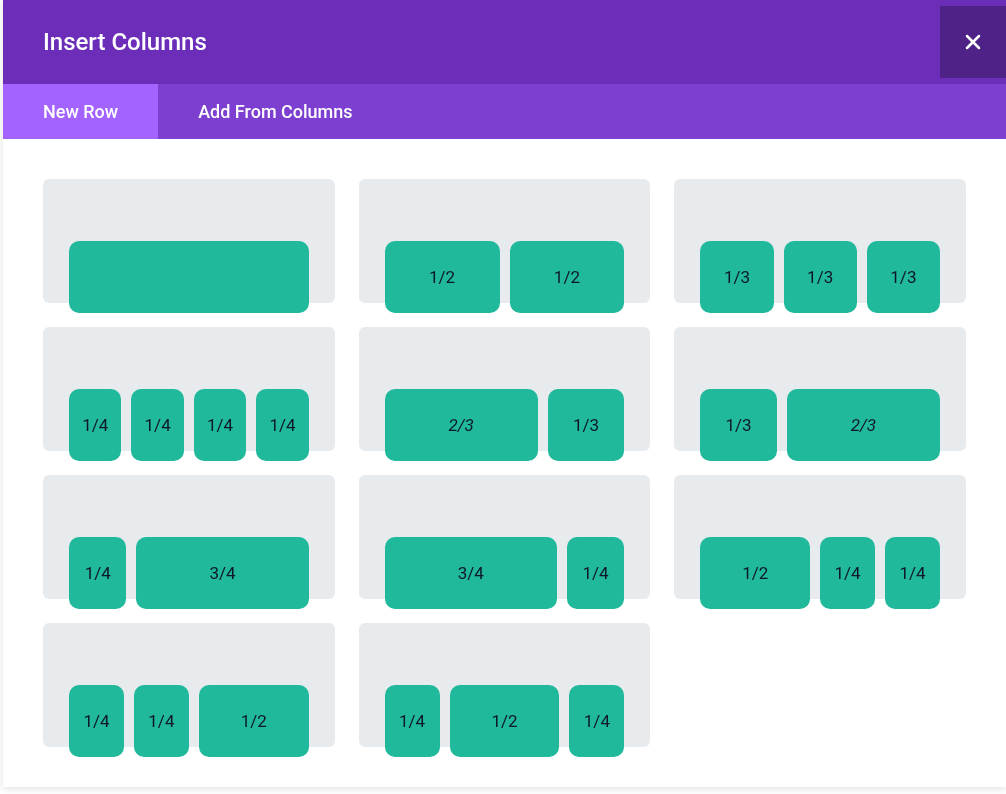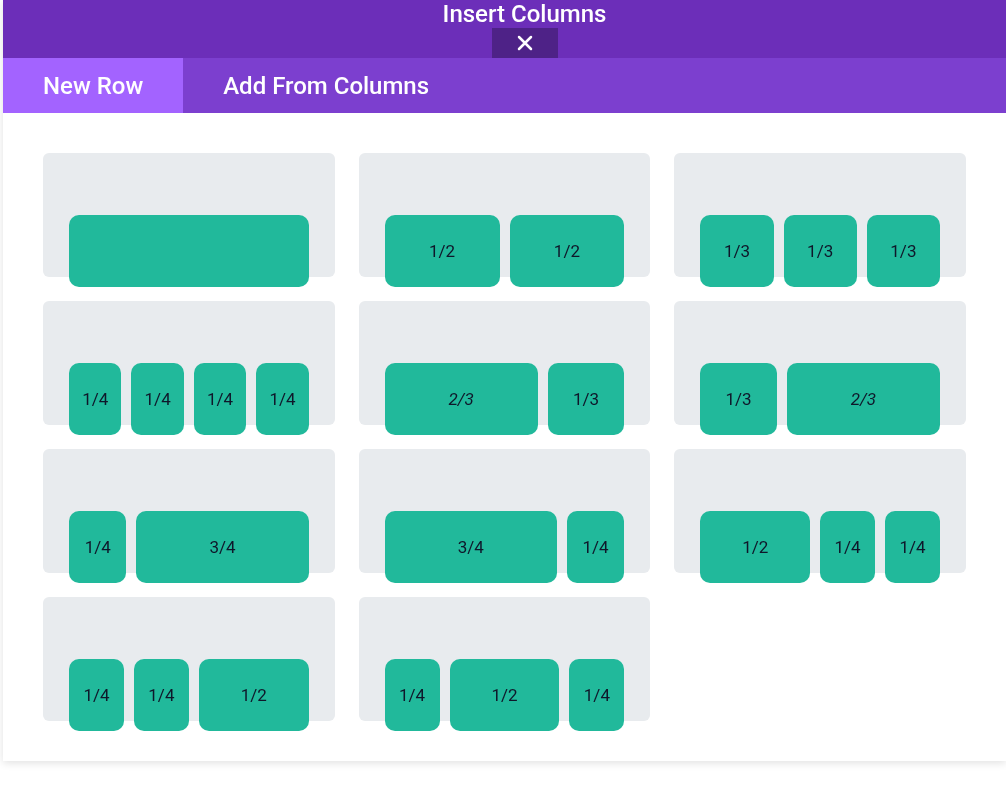--- a/index.html
+++ b/index.html
@@ -11,26 +11,25 @@
     overflow: hidden;
   }
   .modal {
     width: 1003px;
     margin-left: 3px;
     background: #fff;
     box-shadow: 0 2px 8px rgba(0,0,0,0.12);
   }
   .header {
     background: #6c2eb9;
-    height: 58px;
+    height: 84px;
     display: flex;
     align-items: center;
     justify-content: space-between;
     padding: 0 0 0 40px;
-    flex-direction: column;
   }
   .header-title {
     color: #fff;
     font-size: 24px;
     font-weight: 500;
   }
   .close-btn {
     width: 66px;
     height: 72px;
     background: #4e2287;
@@ -44,21 +43,21 @@
     background: #7c3fcf;
     height: 55px;
     display: flex;
     align-items: stretch;
   }
   .tab {
     display: flex;
     align-items: center;
     padding: 8px 40px;
     color: #fff;
-    font-size: 24px;
+    font-size: 18px;
     font-weight: 500;
     cursor: pointer;
   }
   .tab.active {
     background: #a363ff;
   }
   .content {
     padding: 40px 40px 40px 40px;
     display: grid;
     grid-template-columns: repeat(3, 1fr);

